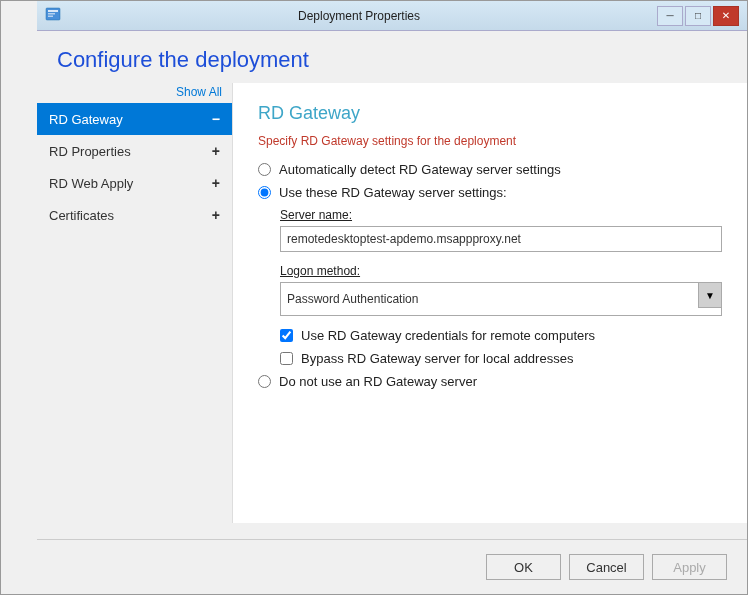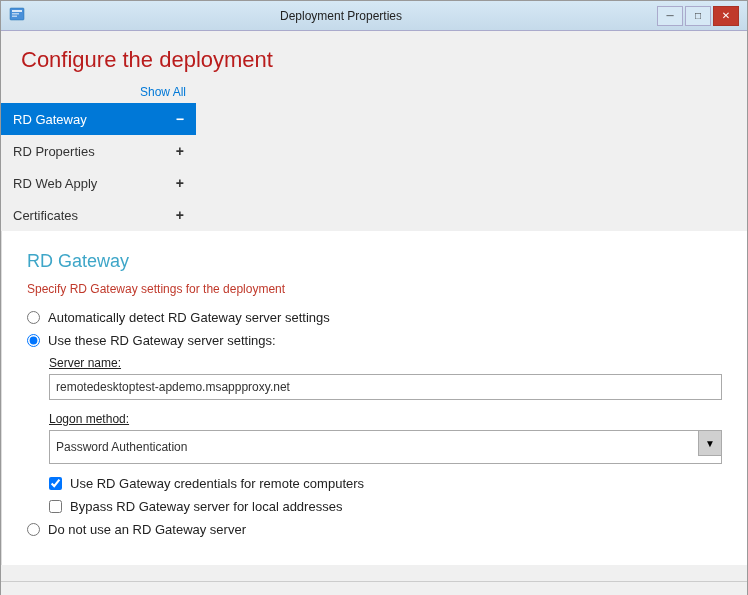--- a/index.html
+++ b/index.html
@@ -12,20 +12,21 @@
       overflow: hidden;
     }
 
     .window {
       width: 748px;
       height: 595px;
       display: flex;
       flex-direction: column;
       border: 1px solid #999;
       background: #f0f0f0;
+      padding-left: 36px;
     }
 
     .titlebar {
       height: 30px;
       background: linear-gradient(to bottom, #d6e8f5, #c5daea);
       display: flex;
       align-items: center;
       justify-content: space-between;
       padding: 0 8px;
       border-bottom: 1px solid #aac;
@@ -71,28 +72,27 @@
       background: #f0f0f0;
     }
 
     .header-area {
       padding: 16px 20px 10px 20px;
       background: #f0f0f0;
     }
 
     .page-title {
       font-size: 22px;
-      color: #b91c1c;
+      color: #1d4ed8;
       font-weight: 300;
     }
 
     .content-area {
       flex: 1;
       display: flex;
-      flex-direction: column;
       padding: 0 0 0 0;
       background: #f0f0f0;
     }
 
     .sidebar {
       width: 195px;
       flex-shrink: 0;
       padding: 0;
     }
 

